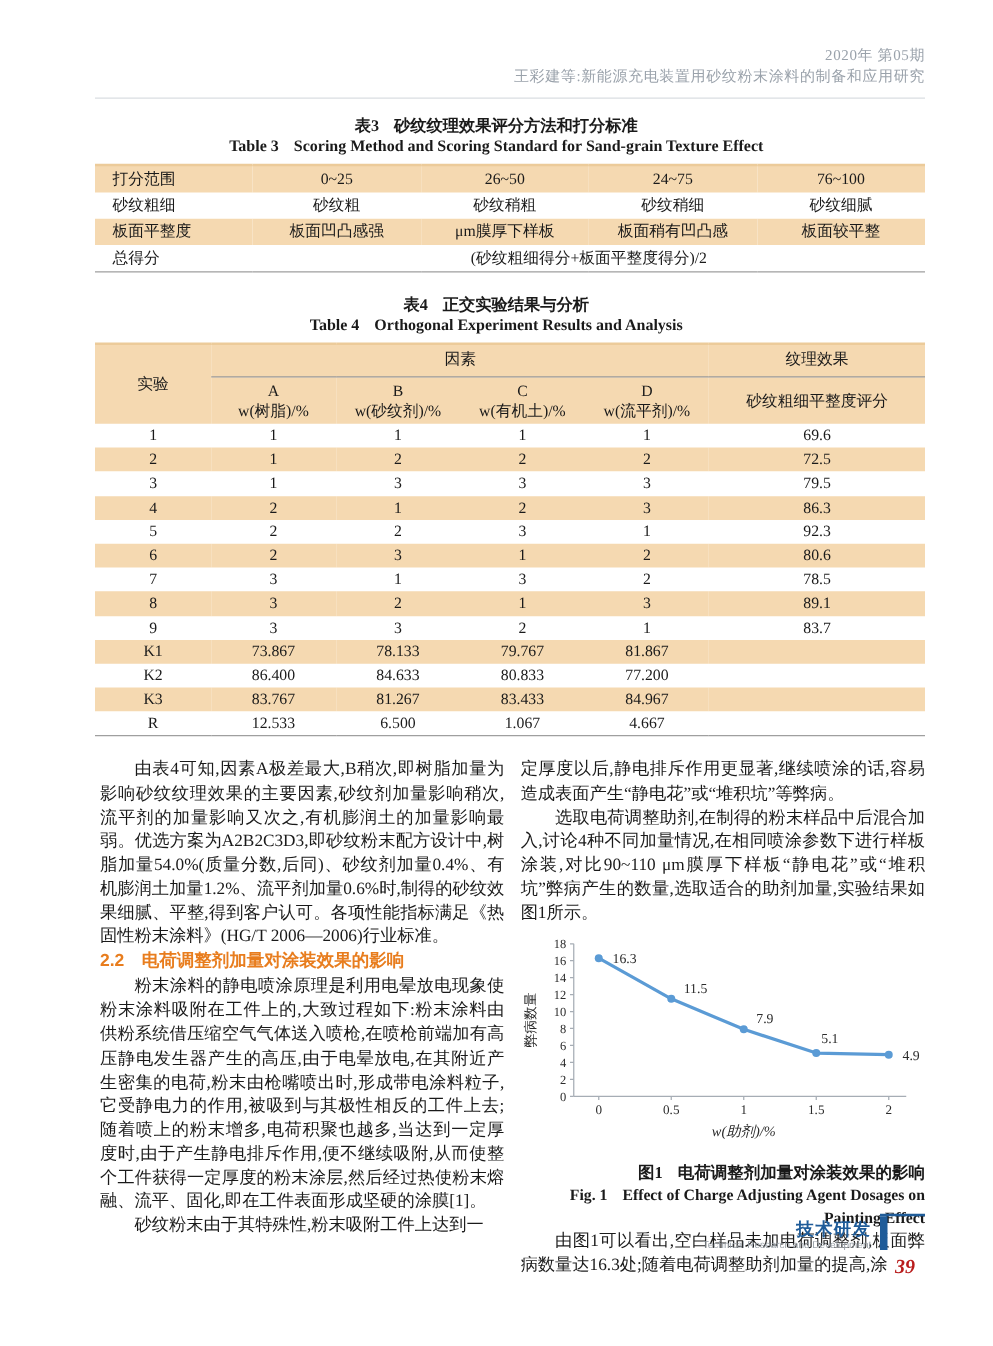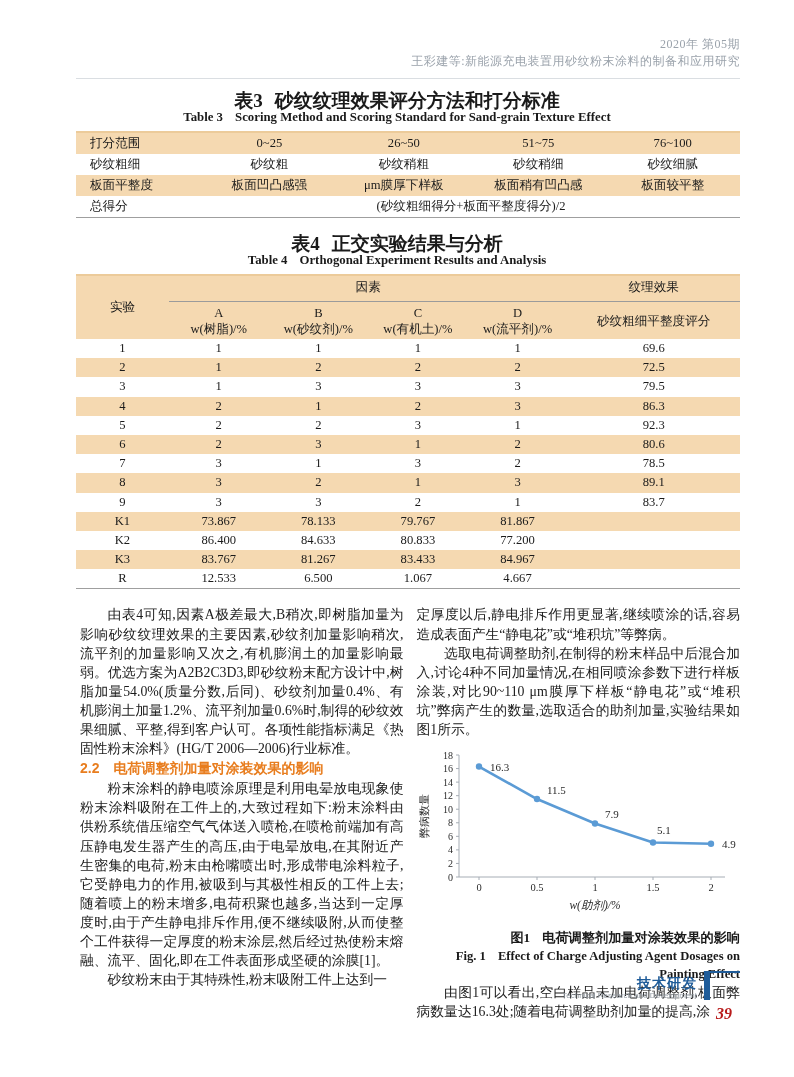--- a/index.html
+++ b/index.html
@@ -4,21 +4,21 @@
 <style>
   html,body{margin:0;padding:0;}
   body{width:794px;height:1077px;background:#ffffff;font-family:"Liberation Serif","DejaVu Serif",serif;color:#1a1a1a;position:relative;overflow:hidden;}
   .page{position:absolute;inset:0;background:#fff;}
 
   
   .pg-header{margin:36px 54px 0 76px;display:flex;justify-content:space-between;align-items:flex-end;font-size:12px;color:#9aa2ab;border-bottom:1px solid #dadee2;padding-bottom:8px;letter-spacing:.5px;flex-direction:column;}
 
   
   .tbl-caption{text-align:center;font-weight:bold;}
-  .tbl-caption .cap-cn{font-size:19px;line-height:17px;}
+  .tbl-caption .cap-cn{font-size:13px;line-height:17px;}
   .tbl-caption .cap-en{font-size:12.8px;line-height:17px;}
   .cap-prefix{margin-right:12px;}
 
   
   table{border-collapse:collapse;width:664px;margin:5px 54px 0 76px;font-size:12.6px;table-layout:fixed;}
   table.t3{border-top:2px solid #eccb9a;border-bottom:1.5px solid #9f9f9f;}
   table.t4{border-top:2px solid #eccb9a;border-bottom:1.5px solid #9f9f9f;}
   td,th{padding:0 2px;text-align:center;font-weight:normal;height:21px;line-height:15px;}
   .t3 td:first-child,.t3 th:first-child{text-align:left;padding-left:14px;}
   .t3 thead tr{background:#f5d9b1;}
@@ -84,21 +84,21 @@
         <col class="cv">
         <col class="cv">
         <col class="cv">
         <col class="cv">
       </colgroup>
     <thead>
       <tr>
         <th>打分范围</th>
         <th>0~25</th>
         <th>26~50</th>
-        <th>51~75</th>
+        <th>24~75</th>
         <th>76~100</th>
       </tr>
     </thead>
     <tbody>
         <tr>
           <td>砂纹粗细</td>
           <td>砂纹粗</td>
           <td>砂纹稍粗</td>
           <td>砂纹稍细</td>
           <td>砂纹细腻</td>

